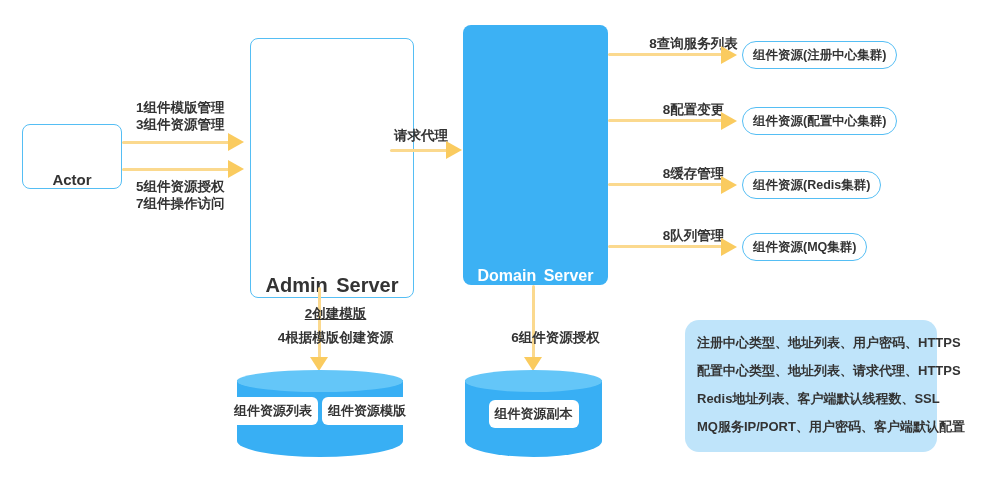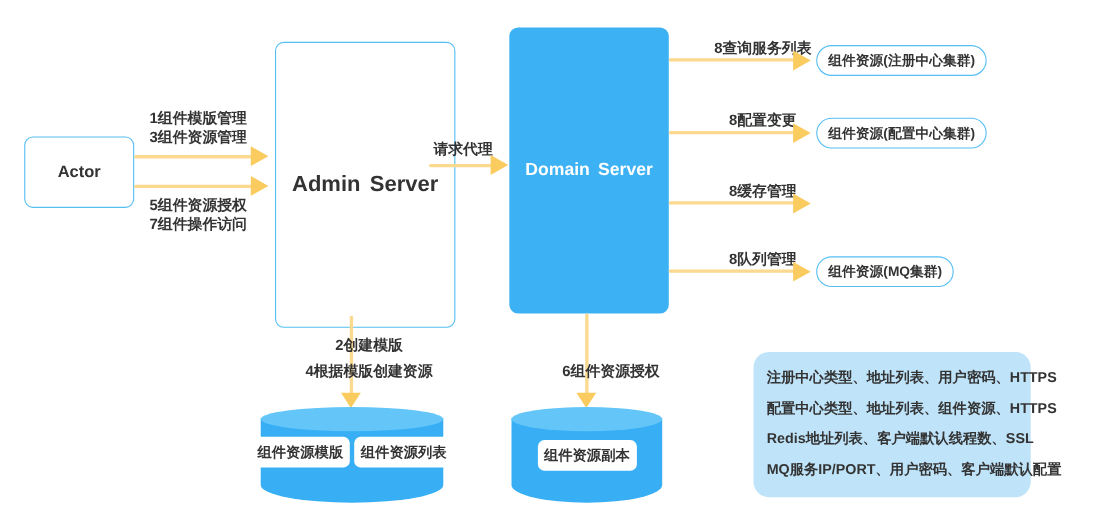--- a/index.html
+++ b/index.html
@@ -1,19 +1,19 @@
 <!DOCTYPE html>
 <html><head>
 <meta charset="utf-8">
 <style>
   * { margin:0; padding:0; box-sizing:border-box; }
   body { background:#ffffff; font-family:"Liberation Sans","DejaVu Sans",sans-serif; }
   #canvas { position:relative; width:1000px; height:484px; background:#ffffff; overflow:hidden; color:#333; }
 
-  .node { position:absolute; display:flex; align-items:center; justify-content:center; background:#fff; }
+  .node { position:absolute; display:flex; align-items:flex-end; justify-content:center; background:#fff; }
   .outline { border:1.5px solid #55BEF4; border-radius:8px; }
 
   .actor-box { left:22px; top:124px; width:100px; height:65px; font-weight:bold; font-size:15px; }
   .admin-box { left:250px; top:38px; width:164px; height:260px; font-weight:bold; font-size:20px; word-spacing:3px; }
   .domain-box { left:463px; top:25px; width:145px; height:260px; background:#3CB1F4; border-radius:8px; color:#fff; font-weight:bold; font-size:16px; word-spacing:3px; }
 
   .lbl { position:absolute; font-size:13.5px; font-weight:600; color:#333; white-space:nowrap; }
   .lbl.center { text-align:center;padding-left:41px; }
 
   .shaft-h { position:absolute; height:3px; background:#FBD98E; border-radius:2px; }
@@ -77,54 +77,57 @@
   <div class="lbl center" style="left:608px; top:101px; width:130px;">8配置变更</div>
   <div class="shaft-h" style="left:608px; top:119px; width:114px;"></div>
   <div class="head-r" style="left:721px; top:112px;"></div>
   <div class="target-box" style="top:107px;">
     <span>组件资源(配置中心集群)</span>
   </div>
 
   <div class="lbl center" style="left:608px; top:165px; width:130px;">8缓存管理</div>
   <div class="shaft-h" style="left:608px; top:183px; width:114px;"></div>
   <div class="head-r" style="left:721px; top:176px;"></div>
+  <div class="target-box" style="top:171px;">
+    <span>组件资源(Redis集群)</span>
+  </div>
 
   <div class="lbl center" style="left:608px; top:227px; width:130px;">8队列管理</div>
   <div class="shaft-h" style="left:608px; top:245px; width:114px;"></div>
   <div class="head-r" style="left:721px; top:238px;"></div>
   <div class="target-box" style="top:233px;">
     <span>组件资源(MQ集群)</span>
   </div>
 
   <div class="shaft-v" style="left:318px; top:287px; height:72px;"></div>
   <div class="head-d" style="left:310px; top:357px;"></div>
-  <div class="lbl center" style="left:235px; top:305px; width:160px;">2创建模版</div>
+  <div class="lbl center" style="left:235px; top:305px; width:160px;text-decoration:underline;">2创建模版</div>
   <div class="lbl center" style="left:235px; top:329px; width:160px;">4根据模版创建资源</div>
 
   <div class="shaft-v" style="left:532px; top:285px; height:74px;"></div>
   <div class="head-d" style="left:524px; top:357px;"></div>
   <div class="lbl center" style="left:455px; top:319px; width:160px;margin-top:10px;">6组件资源授权</div>
 
   <div class="cyl" style="left:237px; top:370px; width:166px;">
     <div class="cyl-body"></div>
     <div class="cyl-top"></div>
     <div class="cyl-chips">
+      <span class="chip">组件资源列表</span>
       <span class="chip">组件资源模版</span>
-      <span class="chip">组件资源列表</span>
     </div>
   </div>
 
   <div class="cyl" style="left:465px; top:370px; width:137px;">
     <div class="cyl-body"></div>
     <div class="cyl-top"></div>
     <div class="cyl-chips" style="top:30px;align-items:center;">
       <span class="chip">组件资源副本</span>
     </div>
   </div>
 
   <div class="notes-panel">
     <div>注册中心类型、地址列表、用户密码、HTTPS</div>
-    <div>配置中心类型、地址列表、组件资源、HTTPS</div>
+    <div>配置中心类型、地址列表、请求代理、HTTPS</div>
     <div>Redis地址列表、客户端默认线程数、SSL</div>
     <div>MQ服务IP/PORT、用户密码、客户端默认配置</div>
   </div>
 
 </div>
 
 </body></html>

